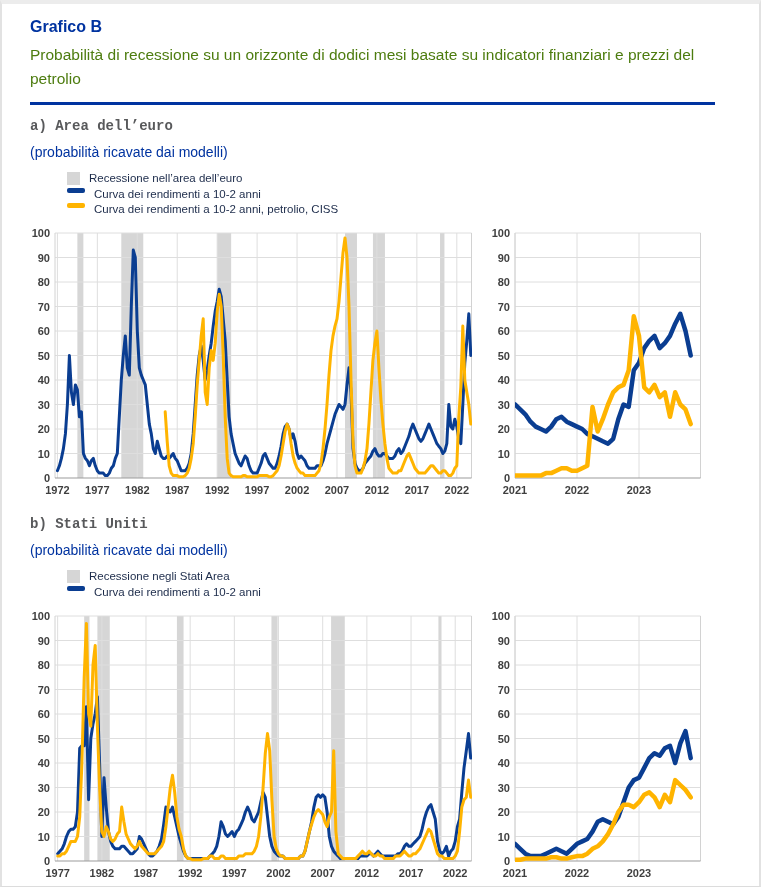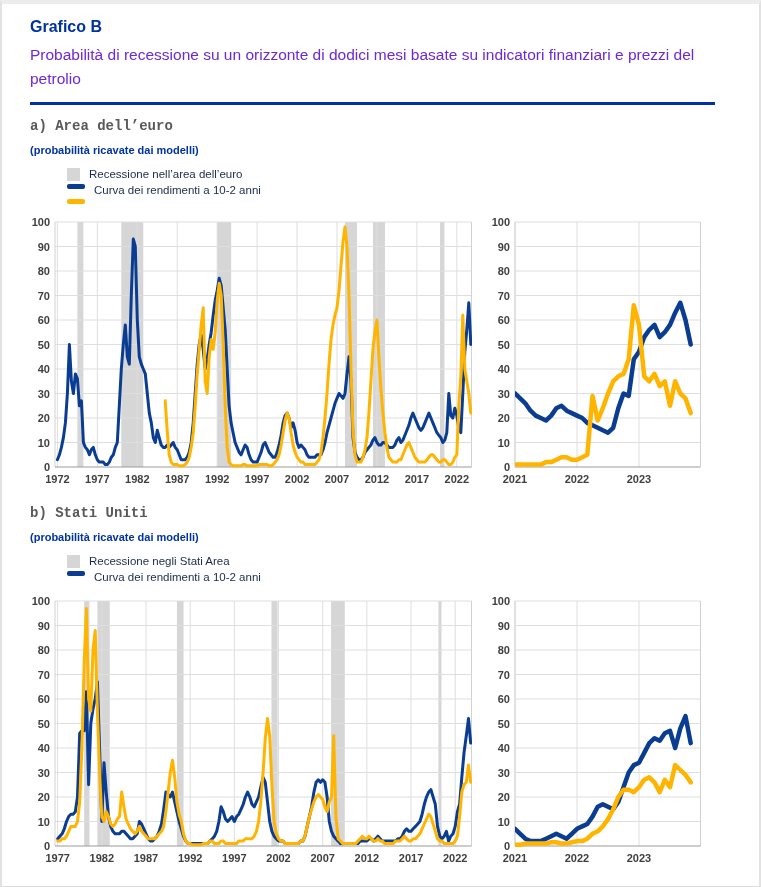--- a/index.html
+++ b/index.html
@@ -13,30 +13,30 @@
     border-top:4px solid #ececec;
     border-bottom:1px solid #dcdcdc;
     padding:10px 46px 8px 28px;
     font-family:"Liberation Sans", sans-serif;
     overflow:hidden;
   }
   .kicker{
     font-size:16px;font-weight:bold;color:#0033a0;margin:4px 0 7px 0;
   }
   .title{
-    font-size:15.5px;color:#6d28d9;line-height:1.55;max-width:695px;margin:0;
+    font-size:15.5px;color:#4d7c0f;line-height:1.55;max-width:695px;margin:0;
   }
   .rule{
     border:none;border-top:3px solid #0033a0;margin:11px 0 13px 0;width:685px;
   }
   .panel-heading{
     font-size:14px;font-weight:bold;color:#58595b;margin:10px 0 10px 0;font-family:Liberation Mono, monospace;
   }
   .panel-units{
-    font-size:11px;color:#0033a0;margin:0 0 12px 0;font-weight:bold;
+    font-size:14px;color:#0033a0;margin:0 0 12px 0;
   }
   .legend{margin:0 0 10px 37px;}
   .legend-row{display:flex;align-items:flex-start;margin:3px 0;}
   .swatch{flex:0 0 auto;margin-right:9px;}
   .swatch-band{width:13px;height:13px;background:#d6d6d6;}
   .swatch-line{width:18px;height:5px;border-radius:2px;}
   .legend-label{font-size:11.5px;color:#1c2b4a;}
   .charts-row{display:flex;gap:16px;align-items:flex-start;}
   .chart-box{flex:0 0 auto;}
   svg text{
@@ -62,20 +62,21 @@
       <div class="legend-row">
         <span class="swatch swatch-band" style="background-color: rgb(214, 214, 214);"></span>
         <span class="legend-label">Recessione nell’area dell’euro</span>
       </div>
       <div class="legend-row">
         <span class="swatch swatch-line" style="background-color: rgb(10, 61, 145);"></span>
         <span class="legend-label">Curva dei rendimenti a 10-2 anni</span>
       </div>
       <div class="legend-row">
         <span class="swatch swatch-line" style="background-color: rgb(255, 180, 0);"></span>
+        <span class="legend-label">Curva dei rendimenti a 10-2 anni, petrolio, CISS</span>
       </div>
     </div>
     <div class="charts-row">
       <div class="chart-box"><svg width="442" height="273">
             <rect x="47.36781609195364" y="8" width="5.991379310344826" height="245" fill="#d6d6d6"></rect>
             <rect x="91.304597701149" y="8" width="21.96839080459769" height="245" fill="#d6d6d6"></rect>
             <rect x="187.16666666666617" y="8" width="13.979885057471222" height="245" fill="#d6d6d6"></rect>
             <rect x="314.982758620689" y="8" width="11.982758620689651" height="245" fill="#d6d6d6"></rect>
             <rect x="342.9425287356315" y="8" width="11.982758620689651" height="245" fill="#d6d6d6"></rect>
             <rect x="410.04597701149424" y="8" width="4.393678160919251" height="245" fill="#d6d6d6"></rect>

